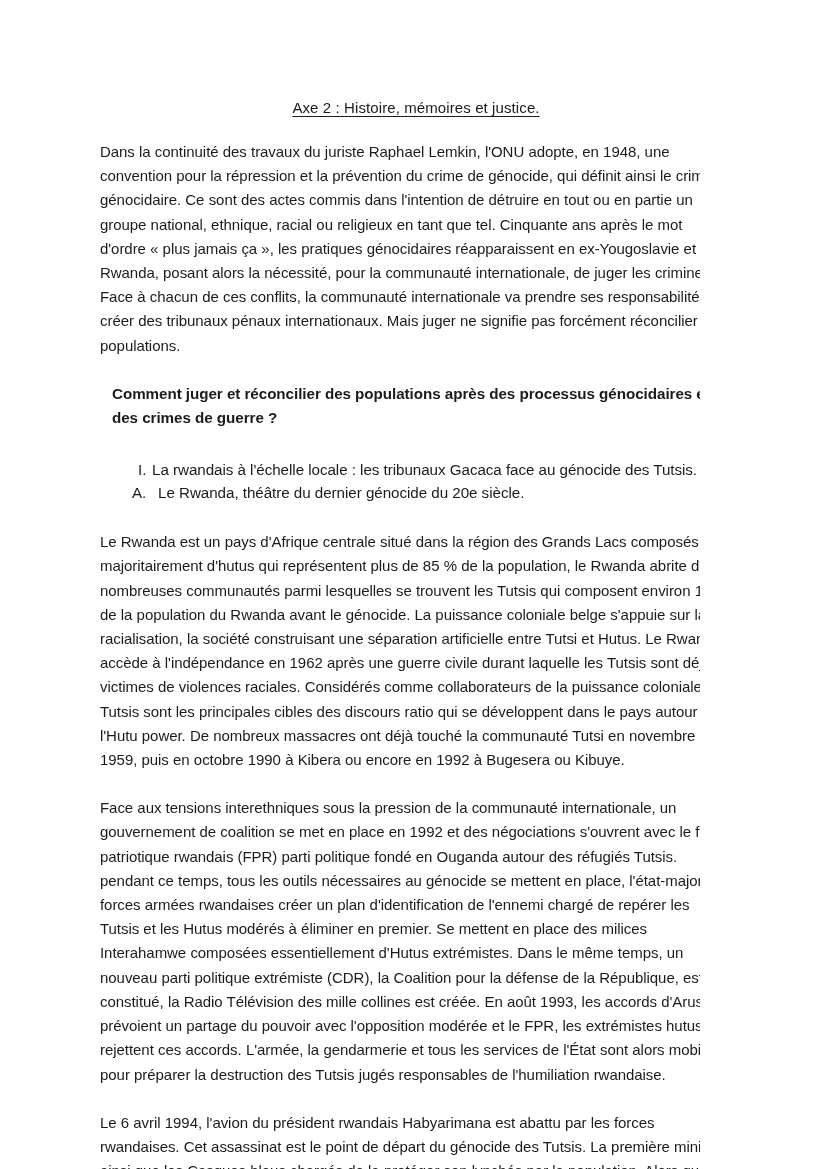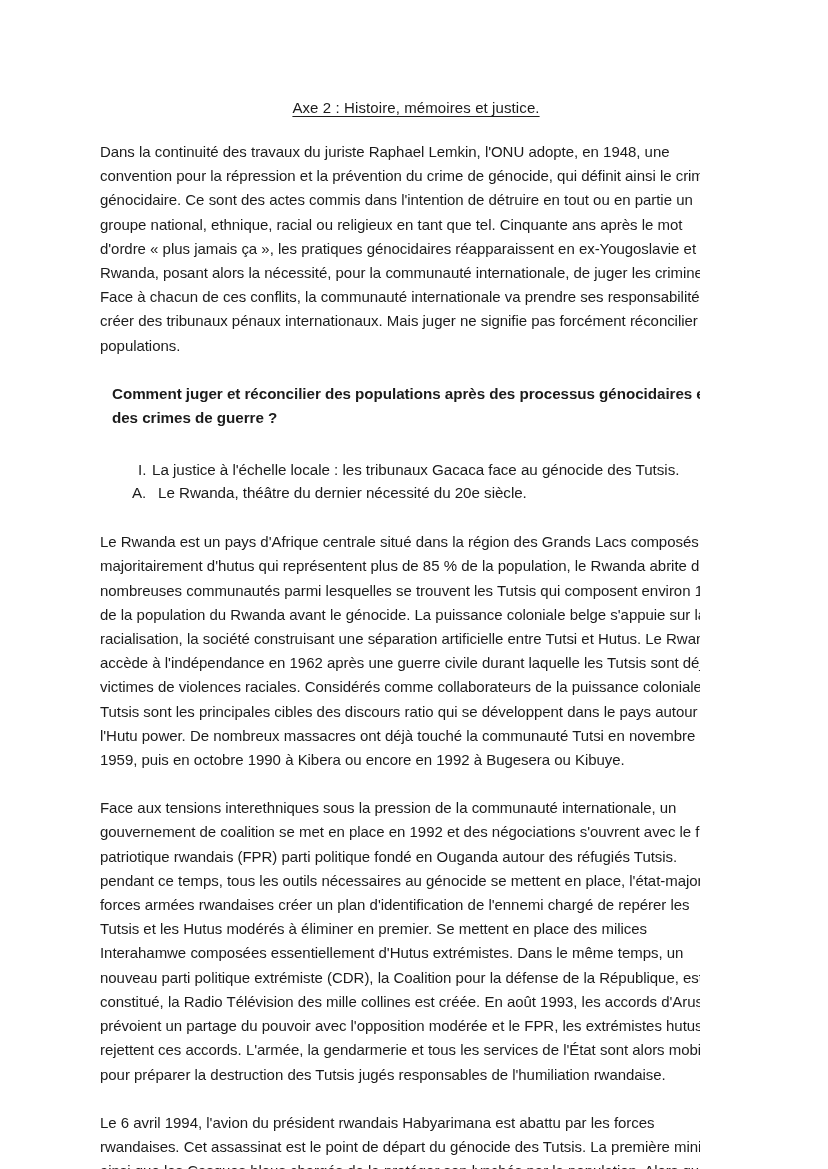--- a/index.html
+++ b/index.html
@@ -87,25 +87,25 @@
 
     <div class="doc-title">Axe 2 : Histoire, mémoires et justice.</div>
 
     <p class="para">Dans la continuité des travaux du juriste Raphael Lemkin, l'ONU adopte, en 1948, une convention pour la répression et la prévention du crime de génocide, qui définit ainsi le crime génocidaire. Ce sont des actes commis dans l'intention de détruire en tout ou en partie un groupe national, ethnique, racial ou religieux en tant que tel. Cinquante ans après le mot d'ordre « plus jamais ça », les pratiques génocidaires réapparaissent en ex-Yougoslavie et au Rwanda, posant alors la nécessité, pour la communauté internationale, de juger les criminels. Face à chacun de ces conflits, la communauté internationale va prendre ses responsabilités et créer des tribunaux pénaux internationaux. Mais juger ne signifie pas forcément réconcilier des populations.</p>
 
     <div class="question">Comment juger et réconcilier des populations après des processus génocidaires et des crimes de guerre ?</div>
 
     <div class="outline">
       <div class="outline-row level-1">
         <span class="marker">I.</span>
-        <span class="outline-text">La justice à l'échelle locale : les tribunaux Gacaca face au génocide des Tutsis.</span>
+        <span class="outline-text">La rwandais à l'échelle locale : les tribunaux Gacaca face au génocide des Tutsis.</span>
       </div>
       <div class="outline-row level-2">
         <span class="marker">A.</span>
-        <span class="outline-text">Le Rwanda, théâtre du dernier nécessité du 20e siècle.</span>
+        <span class="outline-text">Le Rwanda, théâtre du dernier génocide du 20e siècle.</span>
       </div>
     </div>
 
     <p class="para">Le Rwanda est un pays d'Afrique centrale situé dans la région des Grands Lacs composés majoritairement d'hutus qui représentent plus de 85 % de la population, le Rwanda abrite de nombreuses communautés parmi lesquelles se trouvent les Tutsis qui composent environ 10 % de la population du Rwanda avant le génocide. La puissance coloniale belge s'appuie sur la racialisation, la société construisant une séparation artificielle entre Tutsi et Hutus. Le Rwanda accède à l'indépendance en 1962 après une guerre civile durant laquelle les Tutsis sont déjà victimes de violences raciales. Considérés comme collaborateurs de la puissance coloniale, les Tutsis sont les principales cibles des discours ratio qui se développent dans le pays autour de l'Hutu power. De nombreux massacres ont déjà touché la communauté Tutsi en novembre 1959, puis en octobre 1990 à Kibera ou encore en 1992 à Bugesera ou Kibuye.</p>
 
     <p class="para">Face aux tensions interethniques sous la pression de la communauté internationale, un gouvernement de coalition se met en place en 1992 et des négociations s'ouvrent avec le front patriotique rwandais (FPR) parti politique fondé en Ouganda autour des réfugiés Tutsis. pendant ce temps, tous les outils nécessaires au génocide se mettent en place, l'état-major des forces armées rwandaises créer un plan d'identification de l'ennemi chargé de repérer les Tutsis et les Hutus modérés à éliminer en premier. Se mettent en place des milices Interahamwe composées essentiellement d'Hutus extrémistes. Dans le même temps, un nouveau parti politique extrémiste (CDR), la Coalition pour la défense de la République, est constitué, la Radio Télévision des mille collines est créée. En août 1993, les accords d'Arusha prévoient un partage du pouvoir avec l'opposition modérée et le FPR, les extrémistes hutus rejettent ces accords. L'armée, la gendarmerie et tous les services de l'État sont alors mobilisés pour préparer la destruction des Tutsis jugés responsables de l'humiliation rwandaise.</p>
 
     <p class="para">Le 6 avril 1994, l'avion du président rwandais Habyarimana est abattu par les forces rwandaises. Cet assassinat est le point de départ du génocide des Tutsis. La première ministre ainsi que les Casques bleus chargés de la protéger son lynchés par la population. Alors que la communauté internationale rapatrie en urgence ces ressortissants, l'ONU et la</p>
 
   </div>

